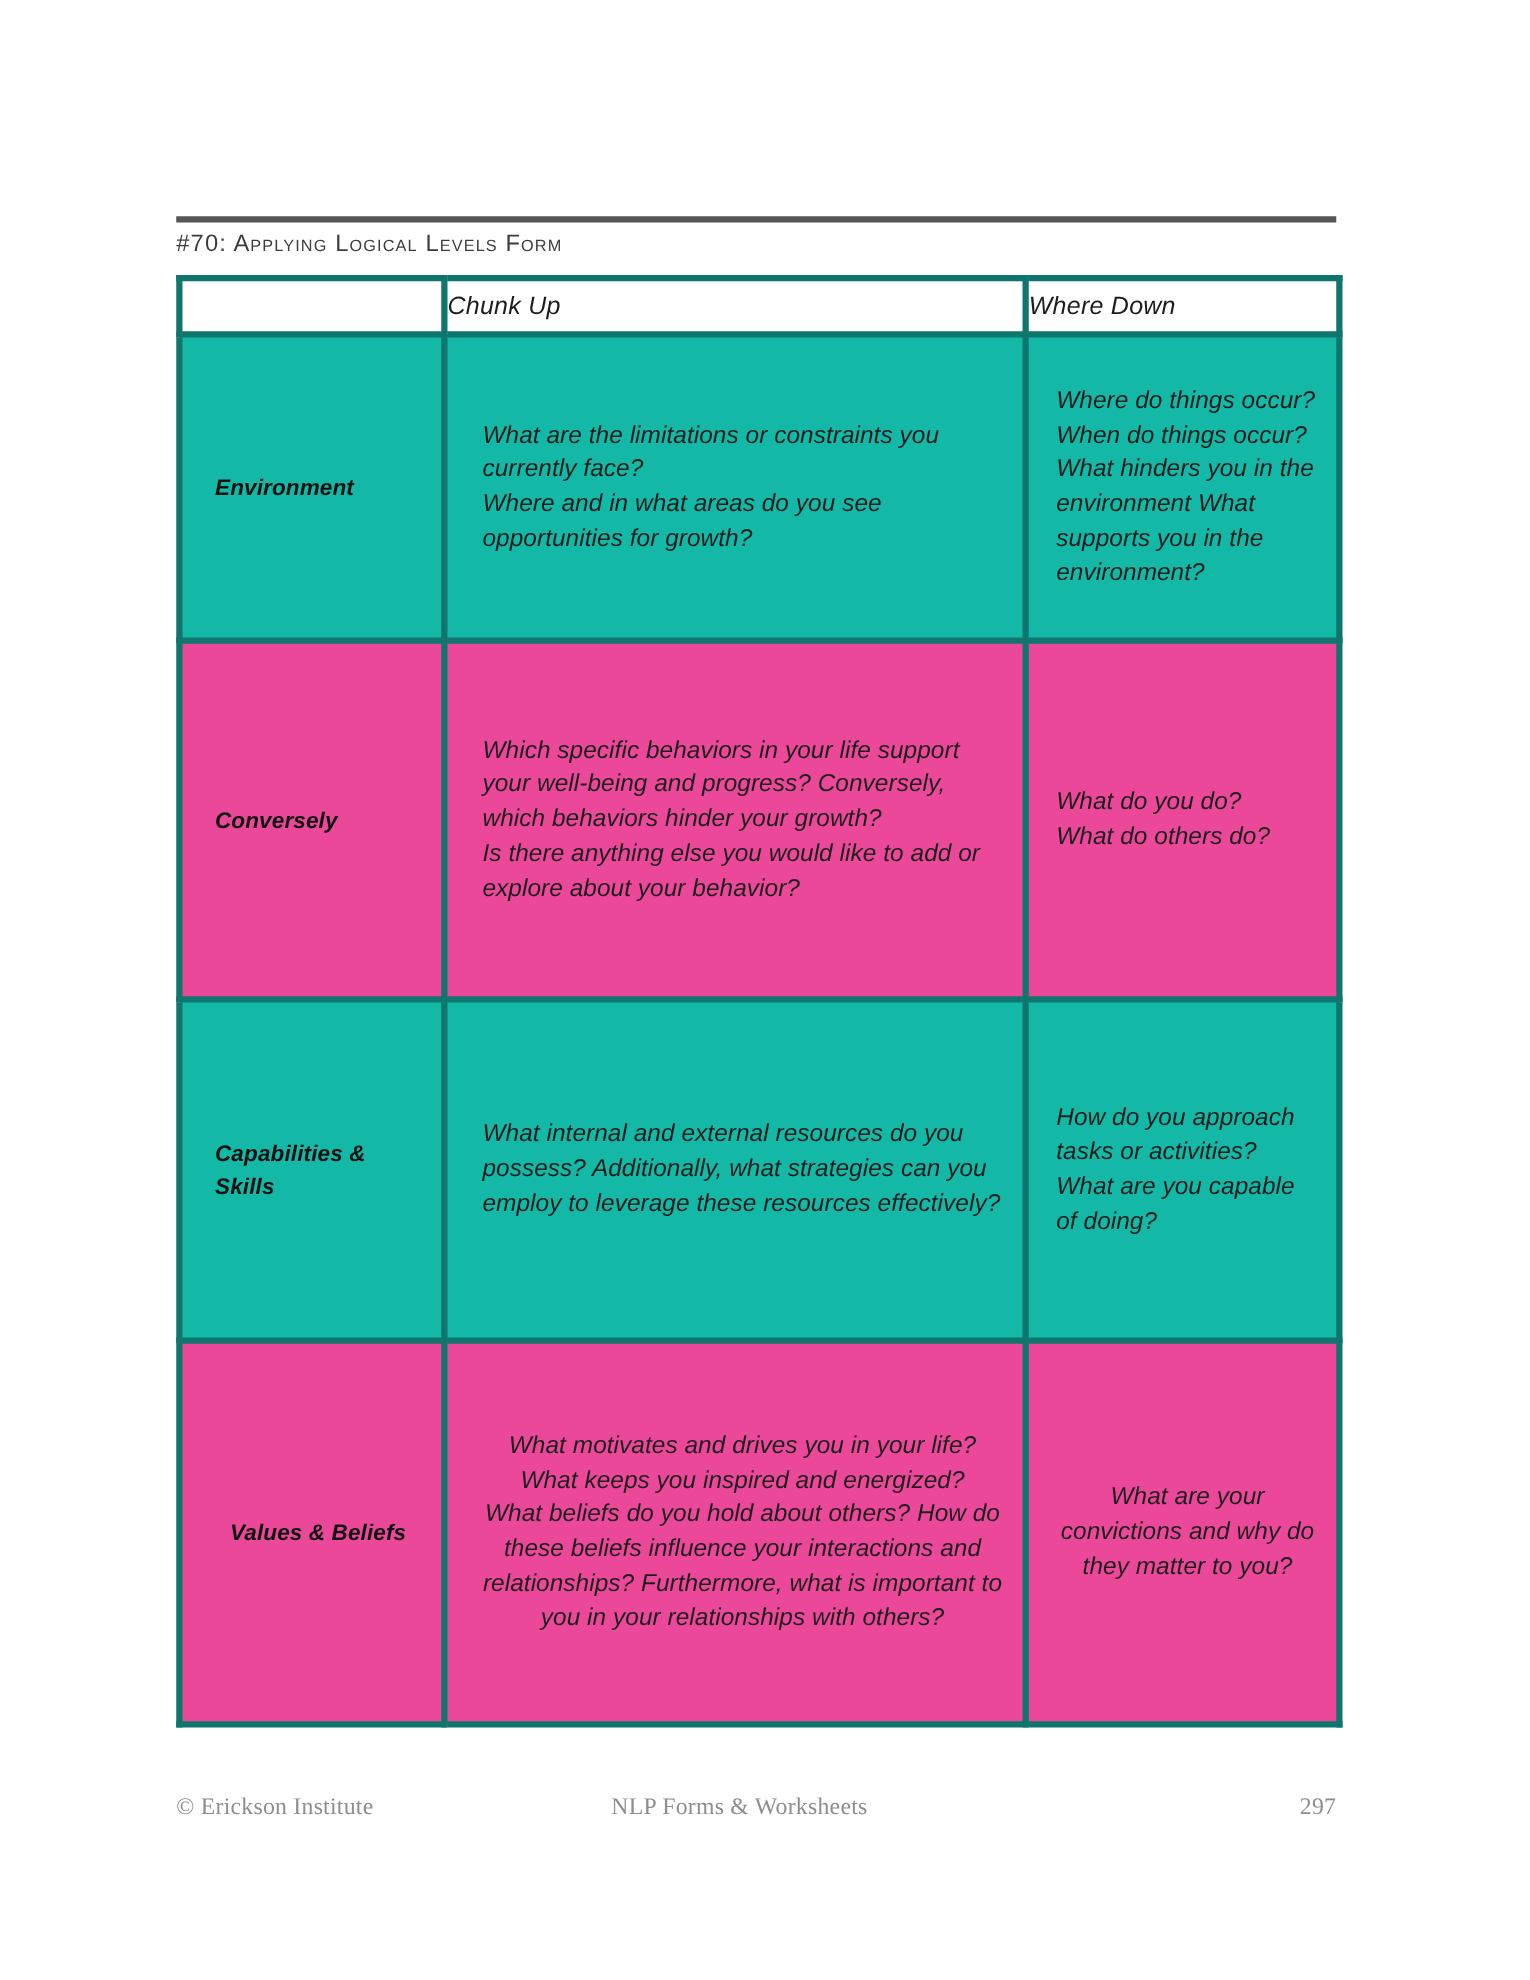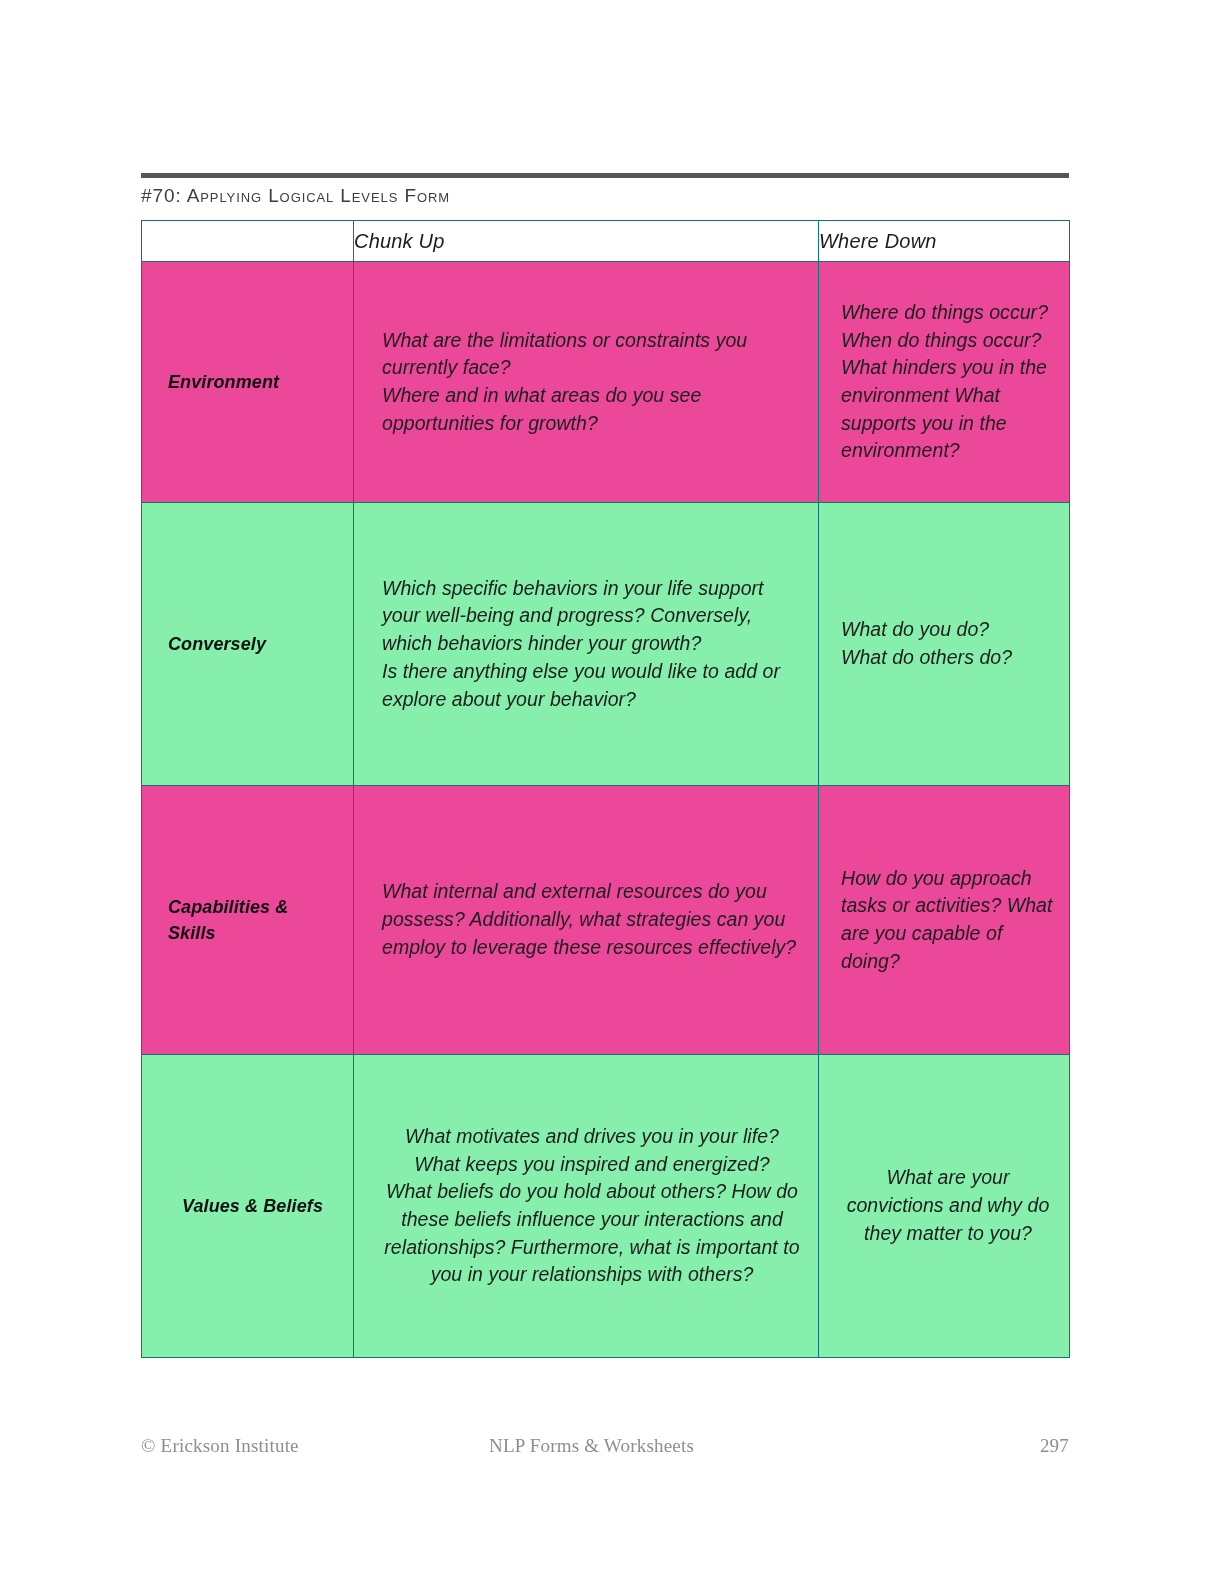--- a/index.html
+++ b/index.html
@@ -55,21 +55,21 @@
     width: 928px;
     border-collapse: collapse;
     table-layout: fixed;
   }
   .levels-table col.c-label  { width: 212px; }
   .levels-table col.c-up     { width: 465px; }
   .levels-table col.c-down   { width: 251px; }
 
   .levels-table td,
   .levels-table th {
-    border: 1px solid #0f766e;
+    border: 5px solid #0f766e;
     vertical-align: middle;
     padding: 0;
   }
 
   
   .hdr-cell {
     height: 40px;
     background: #ffffff;
     font-style: italic;
     font-weight: normal;
@@ -78,22 +78,22 @@
     text-align: left;
     padding: 4px 0 6px 28px;
     letter-spacing: 0.2px;
   }
   .hdr-empty {
     height: 40px;
     background: #ffffff;
   }
 
   
-  tr.shaded > td { background: #ec4899; }
-  tr.plain  > td { background: #86efac; font-style: italic; }
+  tr.shaded > td { background: #14b8a6; }
+  tr.plain  > td { background: #ec4899; font-style: italic; }
 
   td.label-cell {
     font-style: italic;
     font-weight: bold;
     font-size: 18px;
     color: #111111;
     padding: 0 16px 0 26px;
     letter-spacing: 0.1px;
     line-height: 1.45;
   }

